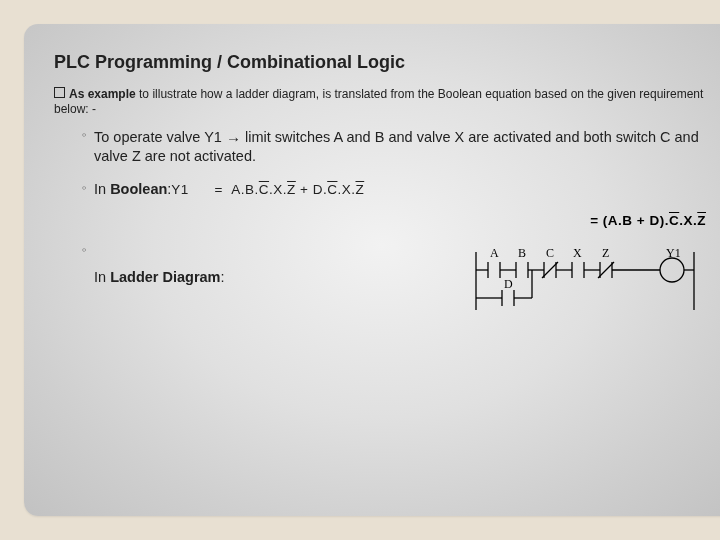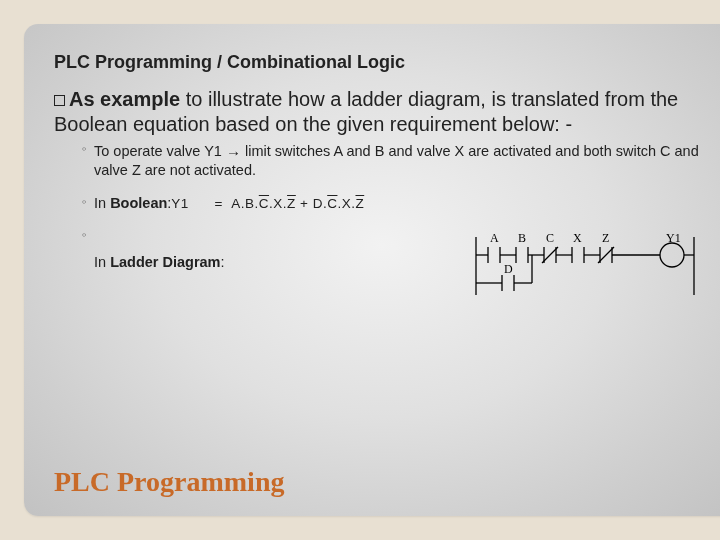--- a/index.html
+++ b/index.html
@@ -22,24 +22,24 @@
     padding: 28px 30px 20px 30px;
     box-shadow: 0 1px 2px rgba(0,0,0,0.08);
   }
   .title {
     font-size: 18px;
     font-weight: bold;
     color: #222;
     margin-bottom: 14px;
   }
   .para {
-    font-size: 20px;
+    font-size: 12px;
     color: #222;
     line-height: 1.25;
-    margin-bottom: 4px;
+    margin-bottom: 10px;
   }
   .bullet-box {
     display: inline-block;
     width: 11px;
     height: 11px;
     border: 1.5px solid #222;
     margin-right: 4px;
     vertical-align: baseline;
     position: relative;
     top: 0px;
@@ -130,20 +130,23 @@
       <span class="eq-label">
         <span>In </span><b>Boolean</b><span>:</span>
       </span>
       <span class="eq-right">
         <span>Y1</span>
         &nbsp;&nbsp;&nbsp;&nbsp;
         <span class="ov">=&nbsp;&nbsp;A.B.<span style="text-decoration:overline">C</span>.X.<span style="text-decoration:overline">Z</span> + D.<span style="text-decoration:overline">C</span>.X.<span style="text-decoration:overline">Z</span></span>
       </span>
     </div>
 
+    <div class="eq-row2 ov">
+      = (A.B + D).<span style="text-decoration:overline">C</span>.X.<span style="text-decoration:overline">Z</span>
+    </div>
 
     <div class="subitem ladder-row">
       <span class="ladder-label">
         <span>In </span><b>Ladder Diagram</b><span>:</span>
       </span>
       <span class="ladder-svg-wrap">
         <svg width="230" height="72" viewBox="0 0 230 72">
           <g stroke="#000" stroke-width="1.3" fill="none">
 
             <line x1="6" y1="10" x2="6" y2="68"></line>
@@ -191,15 +194,14 @@
             <text x="132" y="15">Z</text>
             <text x="196" y="15">Y1</text>
             <text x="34" y="46">D</text>
           </g>
         </svg>
       </span>
     </div>
 
   </div>
 
-  <div class="footer-title">PLC Programming</div>
 
 </div>
 
 </body></html>

